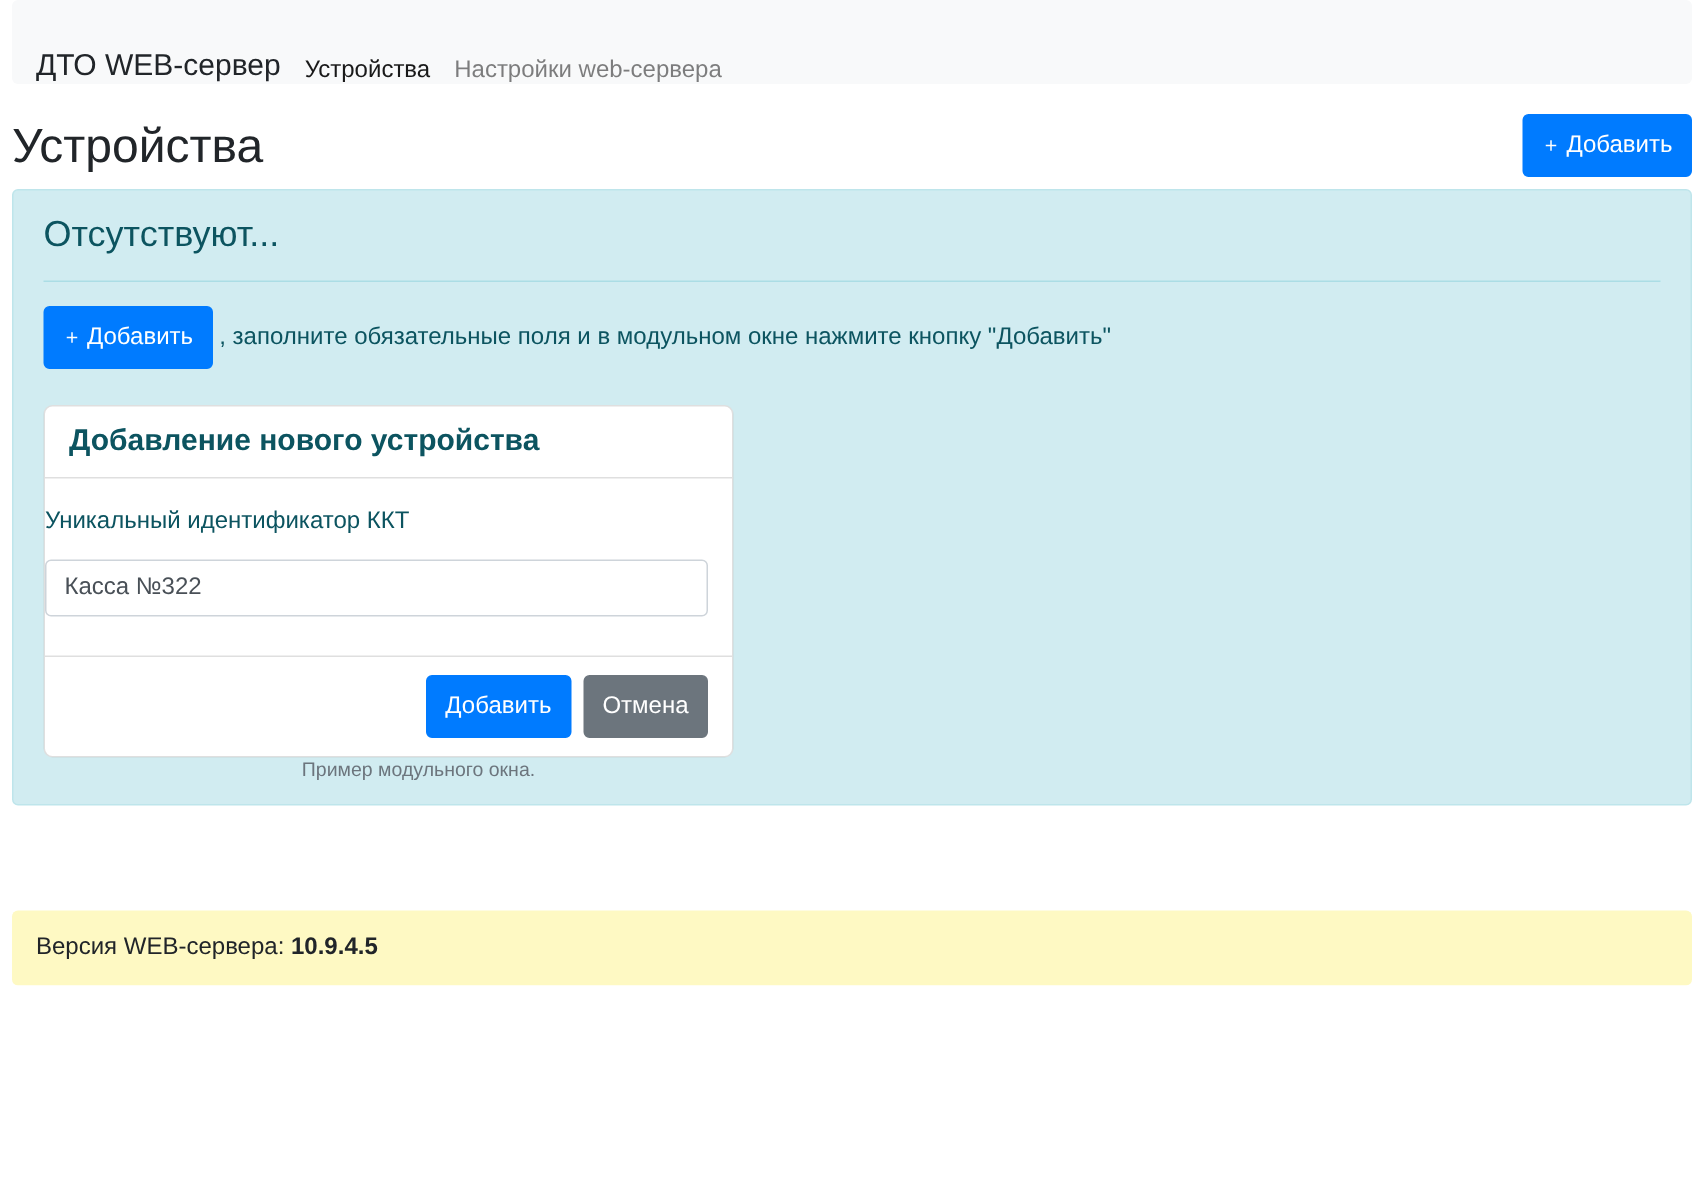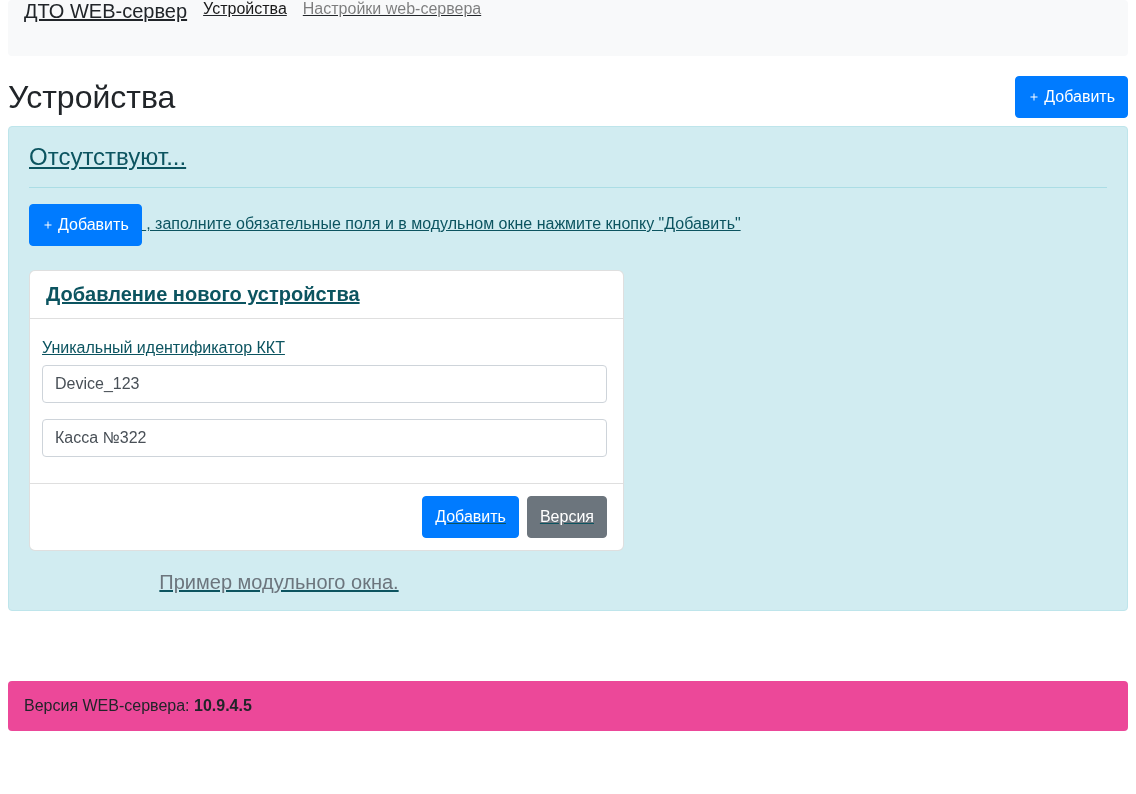--- a/index.html
+++ b/index.html
@@ -2,60 +2,59 @@
 <html><head>
 <meta charset="utf-8">
 <style>
   * { box-sizing: border-box; }
   html, body { margin:0; padding:0; font-family: "Segoe UI", Arial, sans-serif; color:#212529; background:#fff; }
   body { width:1136px; }
 
   .navbar {
     background:#f8f9fa;
     height:56px;
-    display:flex; align-items:flex-start;
+    display:flex; align-items:flex-end;
     padding:0 16px;
     border-radius:.25rem;
     margin:0 8px;
-    text-decoration:underline;
   }
   .navbar-brand { font-size:20px; color:#212529; margin-right:16px; }
   .nav-link { font-size:16px; color:rgba(0,0,0,0.5); margin-right:16px; cursor:pointer; }
   .nav-link.active { color:rgba(0,0,0,0.9); }
 
   .container { padding:0 8px; }
 
   .header-row { display:flex; align-items:center; justify-content:space-between; margin-top:20px; margin-bottom:8px; }
   .page-title { font-size:32px; font-weight:500; margin:0; }
   
   .btn { display:inline-flex; align-items:center; border:1px solid transparent; border-radius:4px; cursor:pointer; font-size:16px; padding:8px 12px; line-height:1.5; }
   .btn-primary { background:#007bff; color:#fff; border-color:#007bff; }
   .btn-secondary { background:#6c757d; color:#fff; border-color:#6c757d; }
   .btn .plus-icon { margin-right:4px; }
 
   .alert-info {
     background:#d1ecf1; color:#0c5460; border:1px solid #bee5eb;
-    border-radius:4px; padding:16px 20px;text-decoration:underline;
+    border-radius:4px; padding:16px 20px;
   }
   .alert-heading { font-size:24px; margin:0 0 8px 0; font-weight:500; }
   .alert-info p { margin:0 0 16px 0; line-height:1.6; }
   .alert-info hr { border:none; border-top:1px solid #abdde5; margin:16px 0; }
   .inline-text { display:inline; }
 
-  .card { background:#fff; border:1px solid rgba(0,0,0,.125); border-radius:6px; width:595px; margin-top:24px; }
+  .card { background:#fff; border:1px solid rgba(0,0,0,.125); border-radius:6px; width:460px; margin-top:24px; }
   .card-header { padding:12px 16px; border-bottom:1px solid rgba(0,0,0,.125); font-size:20px; font-weight:600; }
-  .card-body { padding:20px 16px 10px 12px; }
+  .card-body { padding:20px 16px 10px 0; }
   .form-group { margin-bottom:16px; }
   .form-label { display:block; font-size:16px; margin-bottom:8px; }
   .form-control { width:100%; font-size:16px; padding:6px 12px; border:1px solid #ced4da; border-radius:4px; color:#495057; line-height:1.5; }
   .card-footer { padding:12px 16px; border-top:1px solid rgba(0,0,0,.125); display:flex; justify-content:flex-end; gap:8px; }
-  .caption { text-align:center; color:#6c757d; margin-top:20px; font-size:20px; width:500px; }
+  .caption { text-align:center; color:#6c757d; margin-top:0; font-size:13px; width:500px; }
 
   .footer {
-    background:#ec4899;
+    background:#fef9c3;
     display:flex; justify-content:space-between; align-items:center;
     padding:16px; border-radius:.25rem;
     margin:70px 8px 0 8px;
     font-size:16px; color:#212529;
   }
   .footer b { font-weight:700; }
   .plus-icon svg { width:12px; height:12px; display:block; }
 </style>
 </head>
 <body>
@@ -93,29 +92,28 @@
         <span>Добавить</span>
       </button>
       <span class="inline-text">, заполните обязательные поля и в модульном окне нажмите кнопку "Добавить"</span>
     </p>
 
     <div class="card">
       <div class="card-header">Добавление нового устройства</div>
       <div class="card-body">
         <div class="form-group">
           <label class="form-label">Уникальный идентификатор ККТ</label>
-          <input class="form-control" type="text" value="Device_123" style="">
         </div>
         <div class="form-group">
           <input class="form-control" type="text" value="Касса №322" style="">
         </div>
       </div>
       <div class="card-footer">
         <button class="btn btn-primary">Добавить</button>
-        <button class="btn btn-secondary">Версия</button>
+        <button class="btn btn-secondary">Отмена</button>
       </div>
     </div>
     <div class="caption">Пример модульного окна.</div>
   </div>
 </div>
 
 <div class="footer">
   <span>
     <span>Версия WEB-сервера: </span><b>10.9.4.5</b>
   </span>

